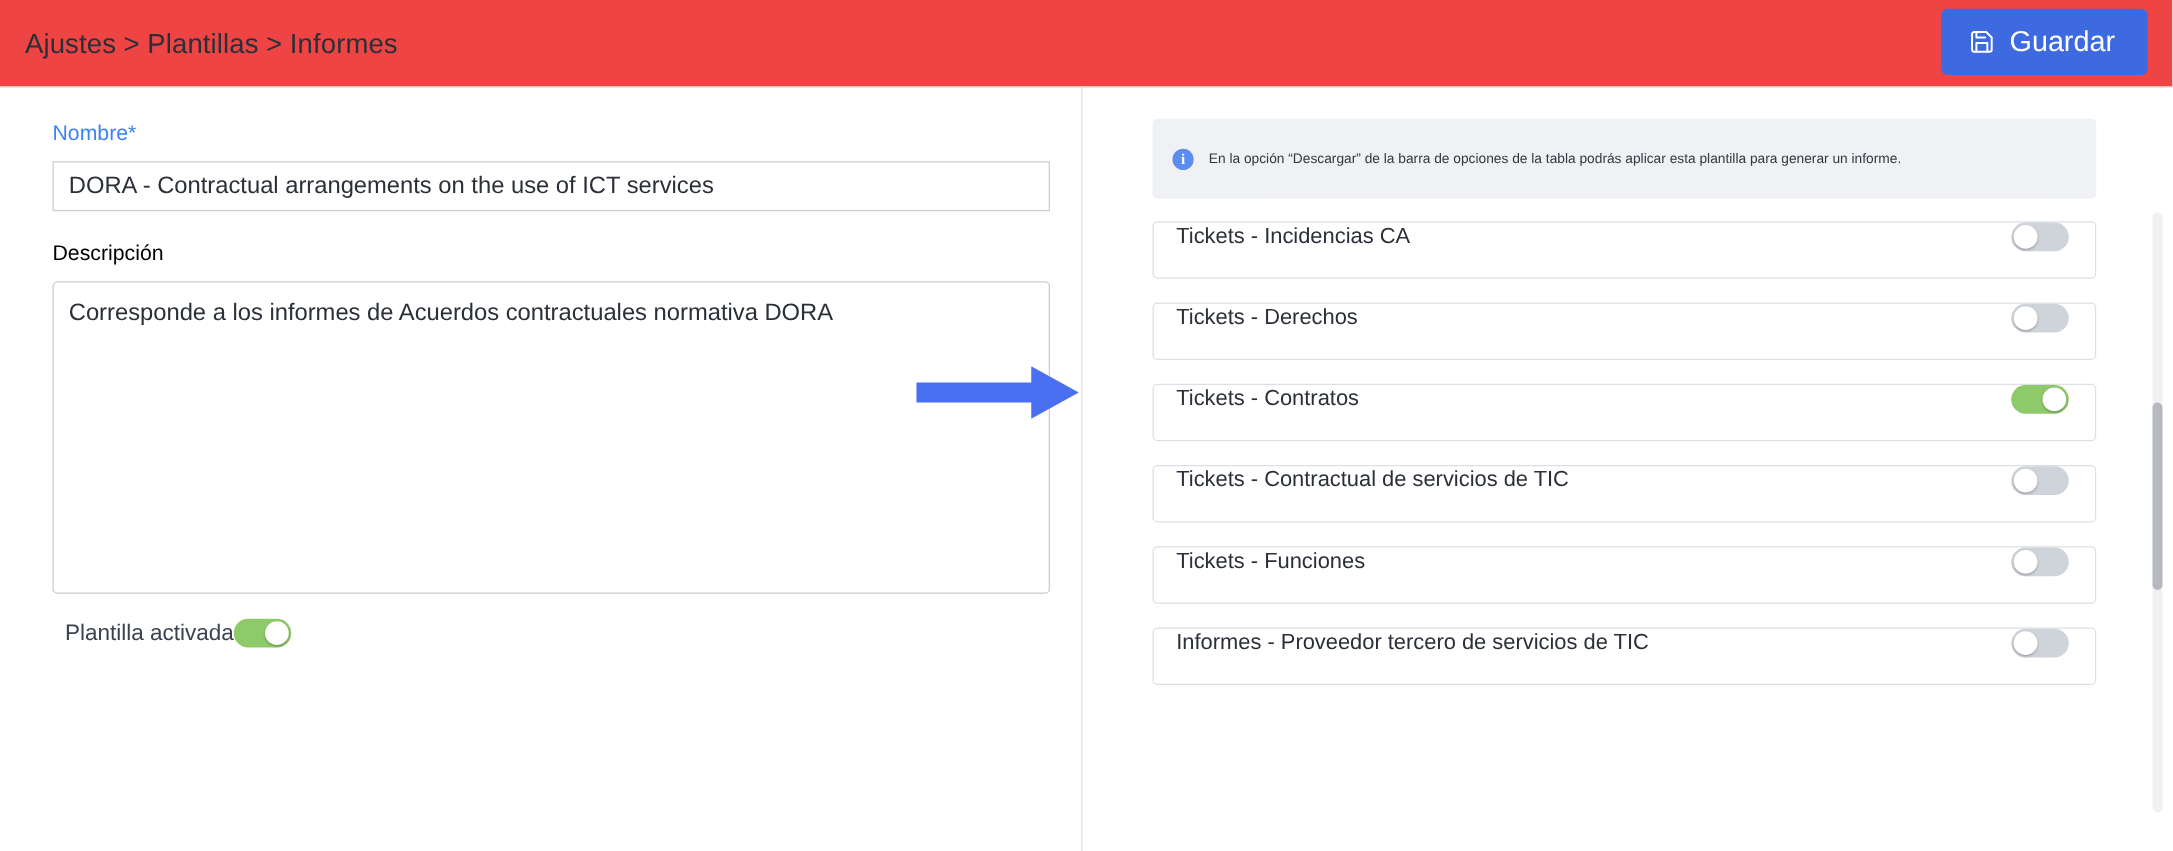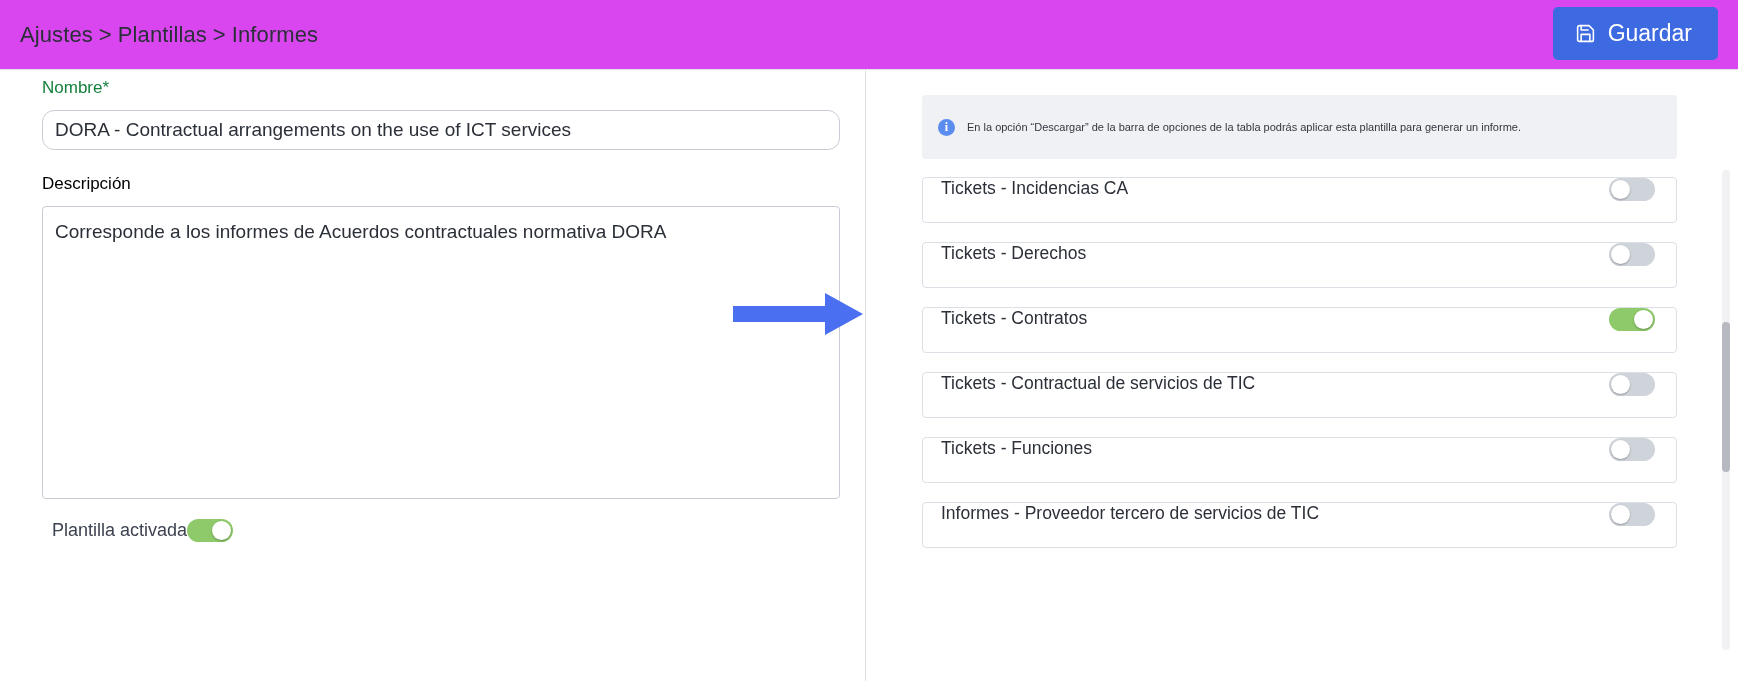--- a/index.html
+++ b/index.html
@@ -14,21 +14,21 @@
     position: relative;
     width: 1738px; height: 681px;
     background: #ffffff;
   }
 
   
   .header {
     position: absolute;
     top: 0; left: 0;
     width: 1738px; height: 70px;
-    background: #d946ef;
+    background: #ef4444;
     border-bottom: 1px solid #e3e5ea;
     display: flex;
     align-items: center;
   }
   .breadcrumb {
     margin-left: 20px;
     font-size: 22px;
     color: #2b2f38;
     letter-spacing: 0.1px;
     white-space: nowrap;
@@ -58,46 +58,46 @@
   
   .left-panel {
     position: absolute;
     top: 70px; left: 0;
     width: 866px; height: 611px;
     background: #ffffff;
     border-right: 1px solid #dfe1e6;
   }
   .field-label {
     font-size: 17px;
-    color: #15803d;
-    margin: 8px 0 0 42px;
+    color: #3b82f6;
+    margin: 27px 0 0 42px;
   }
   .name-input {
     display: block;
     margin: 12px 0 0 42px;
     width: 798px;
     height: 40px;
     padding: 0 12px;
     font-size: 19px;
     color: #2b2f38;
     border: 1px solid #c9ccd4;
-    border-radius: 12px;
+    border-radius: 0;
     background: #fff;
     font-family: "Liberation Sans", sans-serif;
   }
   .desc-label {
     font-size: 17px;
     color: #000000;
     margin: 24px 0 0 42px;
   }
   .desc-area {
     display: block;
     margin: 12px 0 0 42px;
     width: 798px;
-    height: 293px;
+    height: 250px;
     padding: 12px;
     font-size: 19px;
     color: #2b2f38;
     border: 1px solid #c9ccd4;
     border-radius: 4px;
     resize: none;
     background: #fff;
     line-height: 1.35;
     font-family: "Liberation Sans", sans-serif;
   }

